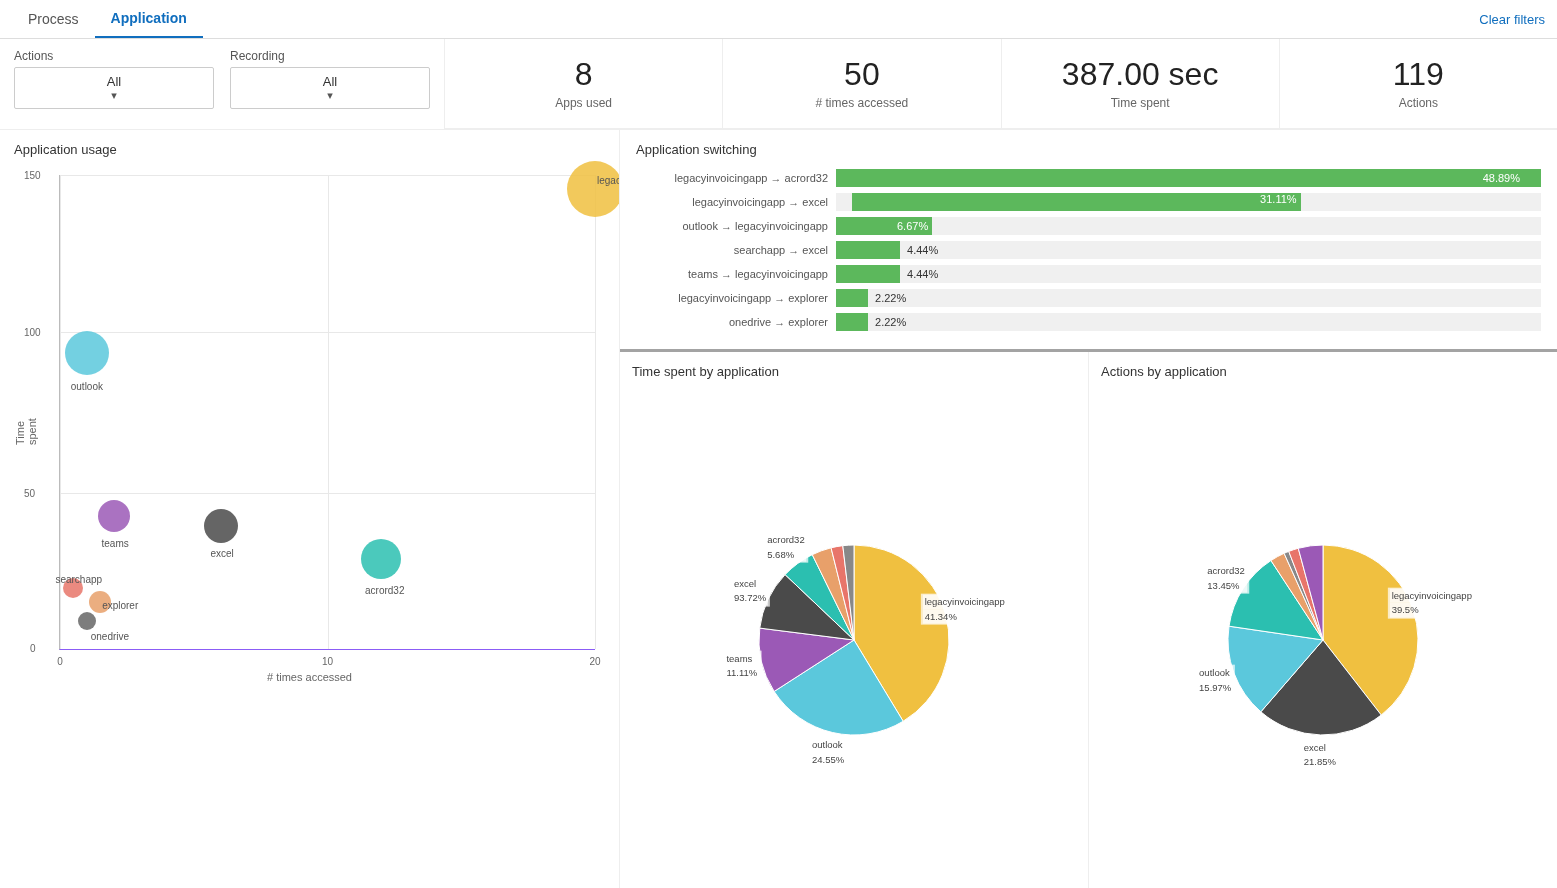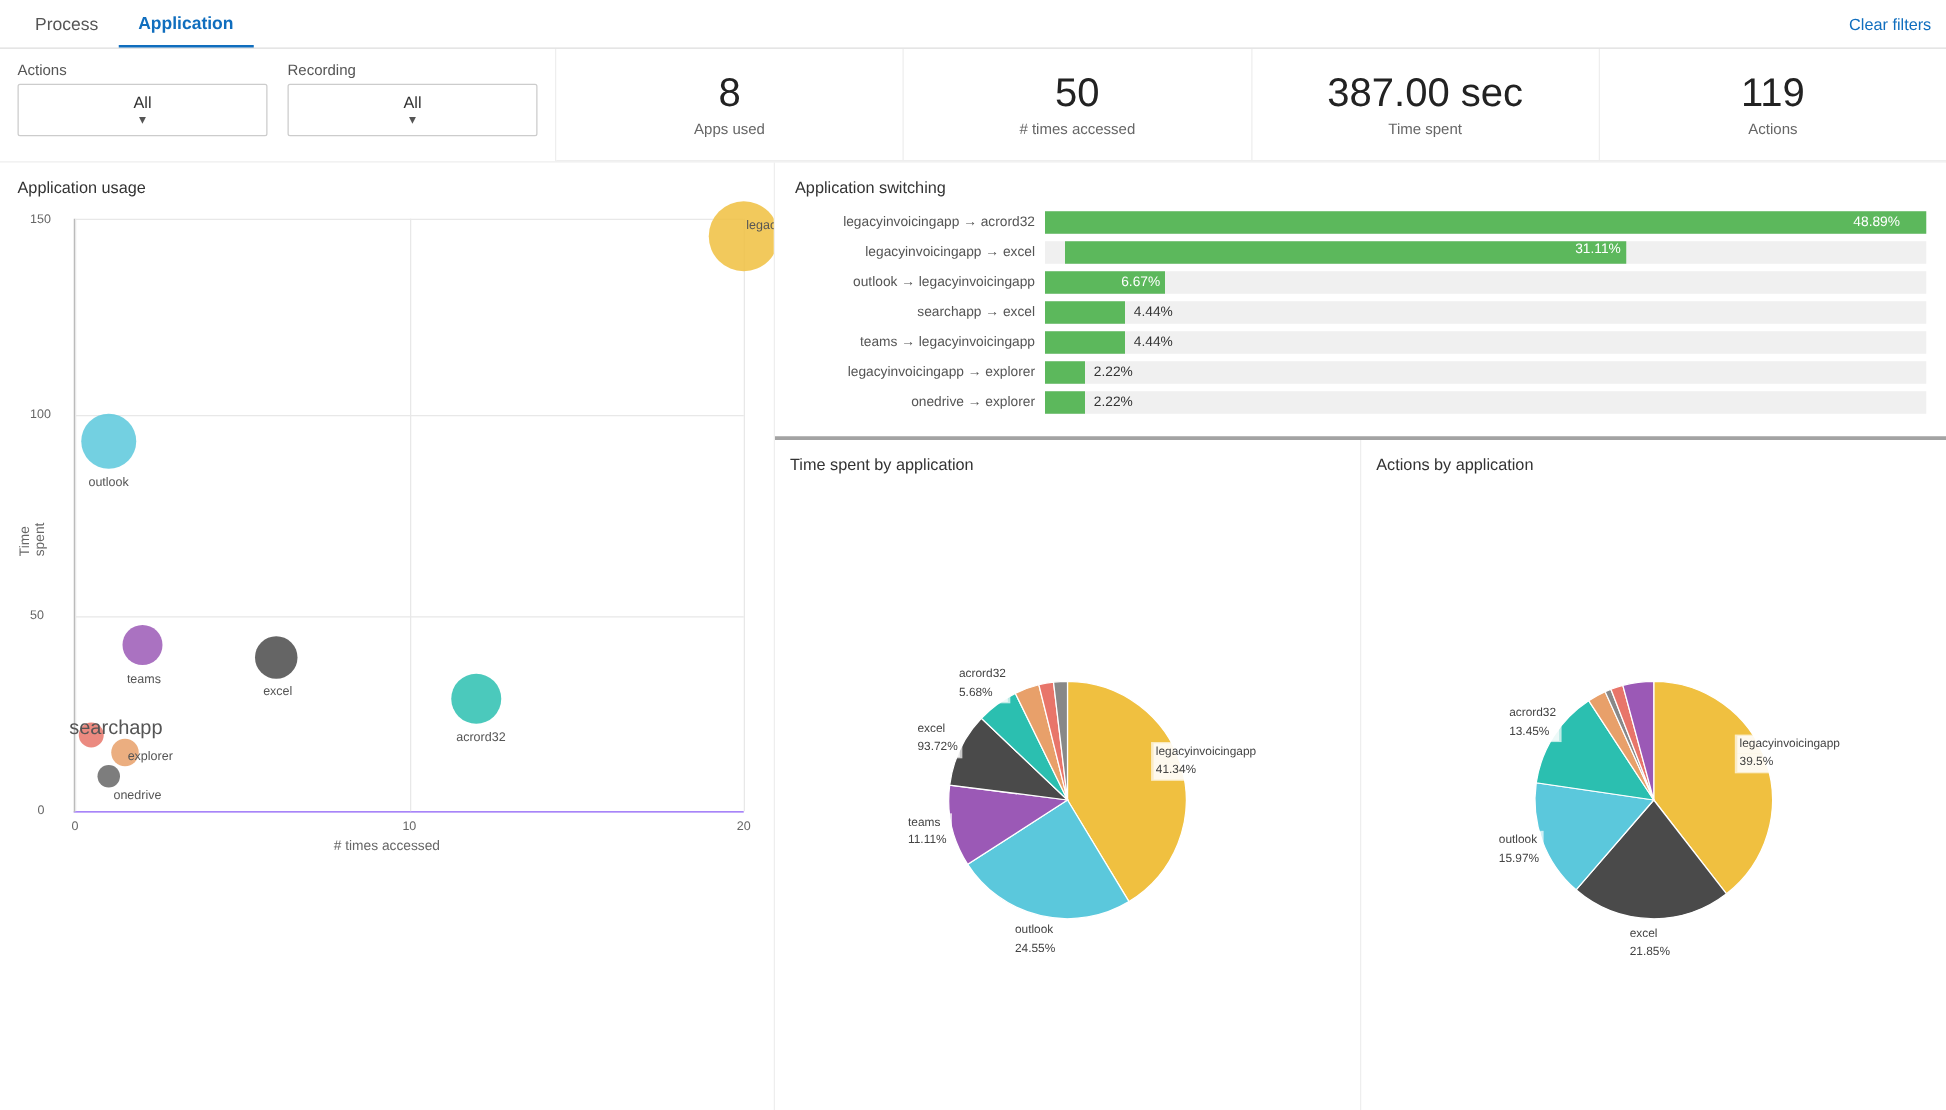--- a/index.html
+++ b/index.html
@@ -112,21 +112,21 @@
         <div class="bubble" style="left:10%; top:72%; width:32px; height:32px; background:#9b59b6;"></div>
         <div style="position:absolute; left:calc(10% - 12px); top:calc(72% + 22px); font-size:10px; color:#555; white-space:nowrap;">teams</div>
 
         <div class="bubble" style="left:30%; top:74%; width:34px; height:34px; background:#4a4a4a;"></div>
         <div style="position:absolute; left:calc(30% - 10px); top:calc(74% + 22px); font-size:10px; color:#555; white-space:nowrap;">excel</div>
 
         <div class="bubble" style="left:60%; top:81%; width:40px; height:40px; background:#2bbfb0;"></div>
         <div style="position:absolute; left:calc(60% - 16px); top:calc(81% + 26px); font-size:10px; color:#555; white-space:nowrap;">acrord32</div>
 
         <div class="bubble" style="left:2.5%; top:87%; width:20px; height:20px; background:#e8756a;"></div>
-        <div style="position:absolute; left:calc(2.5% - 18px); top:calc(87% - 14px); font-size:16px; color:#555; white-space:nowrap;">searchapp</div>
+        <div style="position:absolute; left:calc(2.5% - 18px); top:calc(87% - 14px); font-size:10px; color:#555; white-space:nowrap;">searchapp</div>
 
         <div class="bubble" style="left:7.5%; top:90%; width:22px; height:22px; background:#e8a06a;"></div>
         <div style="position:absolute; left:calc(7.5% + 2px); top:calc(90% - 2px); font-size:10px; color:#555; white-space:nowrap;">explorer</div>
 
         <div class="bubble" style="left:5%; top:94%; width:18px; height:18px; background:#666;"></div>
         <div style="position:absolute; left:calc(5% + 4px); top:calc(94% + 10px); font-size:10px; color:#555; white-space:nowrap;">onedrive</div>
       </div>
 
       <div style="position:absolute; bottom:2px; left:50%; font-size:11px; color:#666; transform:translateX(-50%);"># times accessed</div>
     </div>

